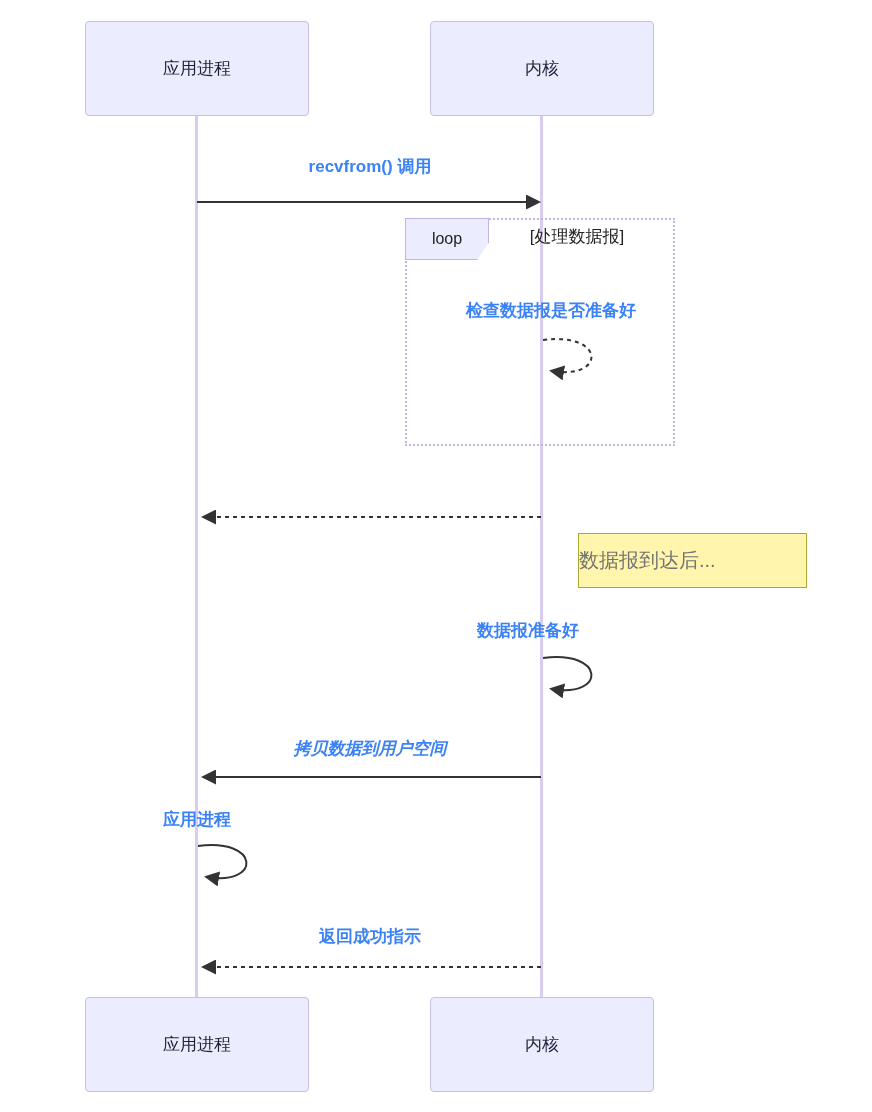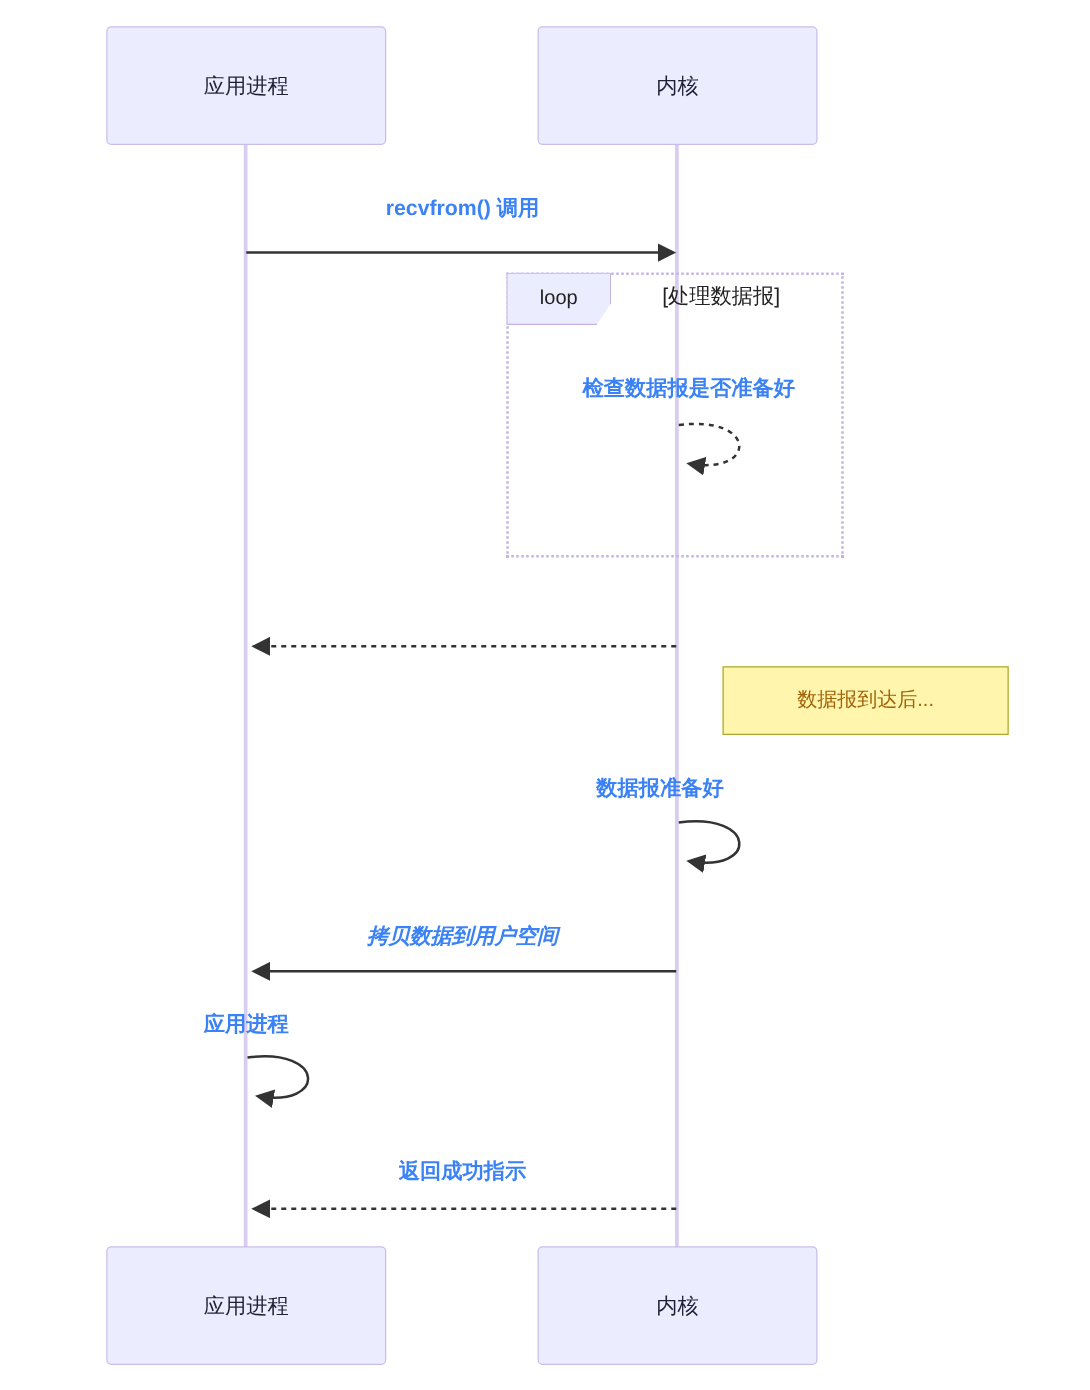--- a/index.html
+++ b/index.html
@@ -101,23 +101,22 @@
   .note {
     position: absolute;
     left: 578px;
     top: 533px;
     width: 229px;
     height: 55px;
     background: var(--note-fill, #fff5ad);
     border: 1px solid var(--note-border, #aaaa33);
     display: flex;
     align-items: center;
-    justify-content: center;
-    font-size: 16px;
-    color: #a16207;
+    font-size: 20px;
+    color: #737373;
     z-index: 3;
     box-sizing: border-box;
   }
 </style>
 </head>
 <body>
 
 <div class="canvas">
 
   <div class="lifeline app"></div>

